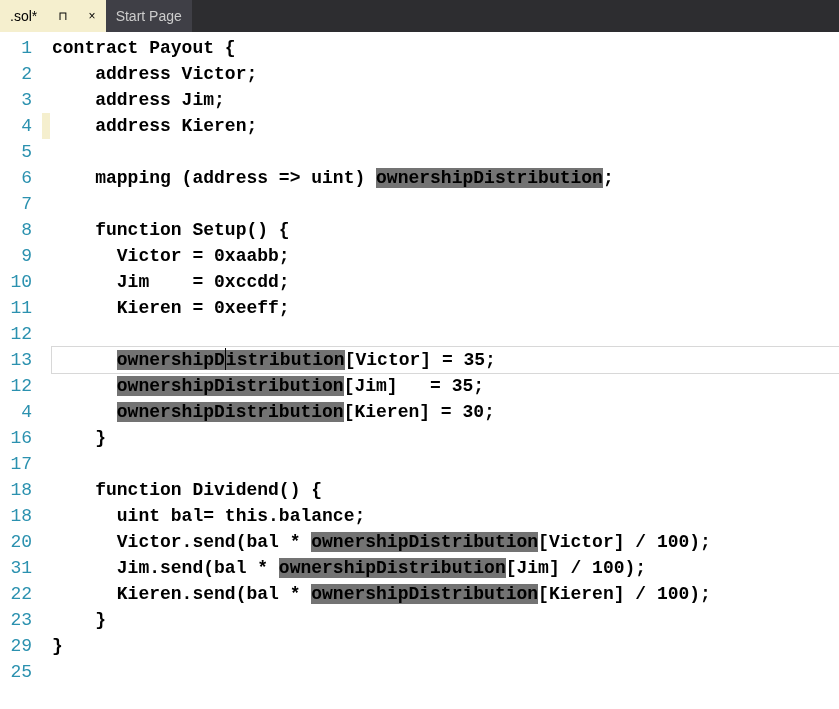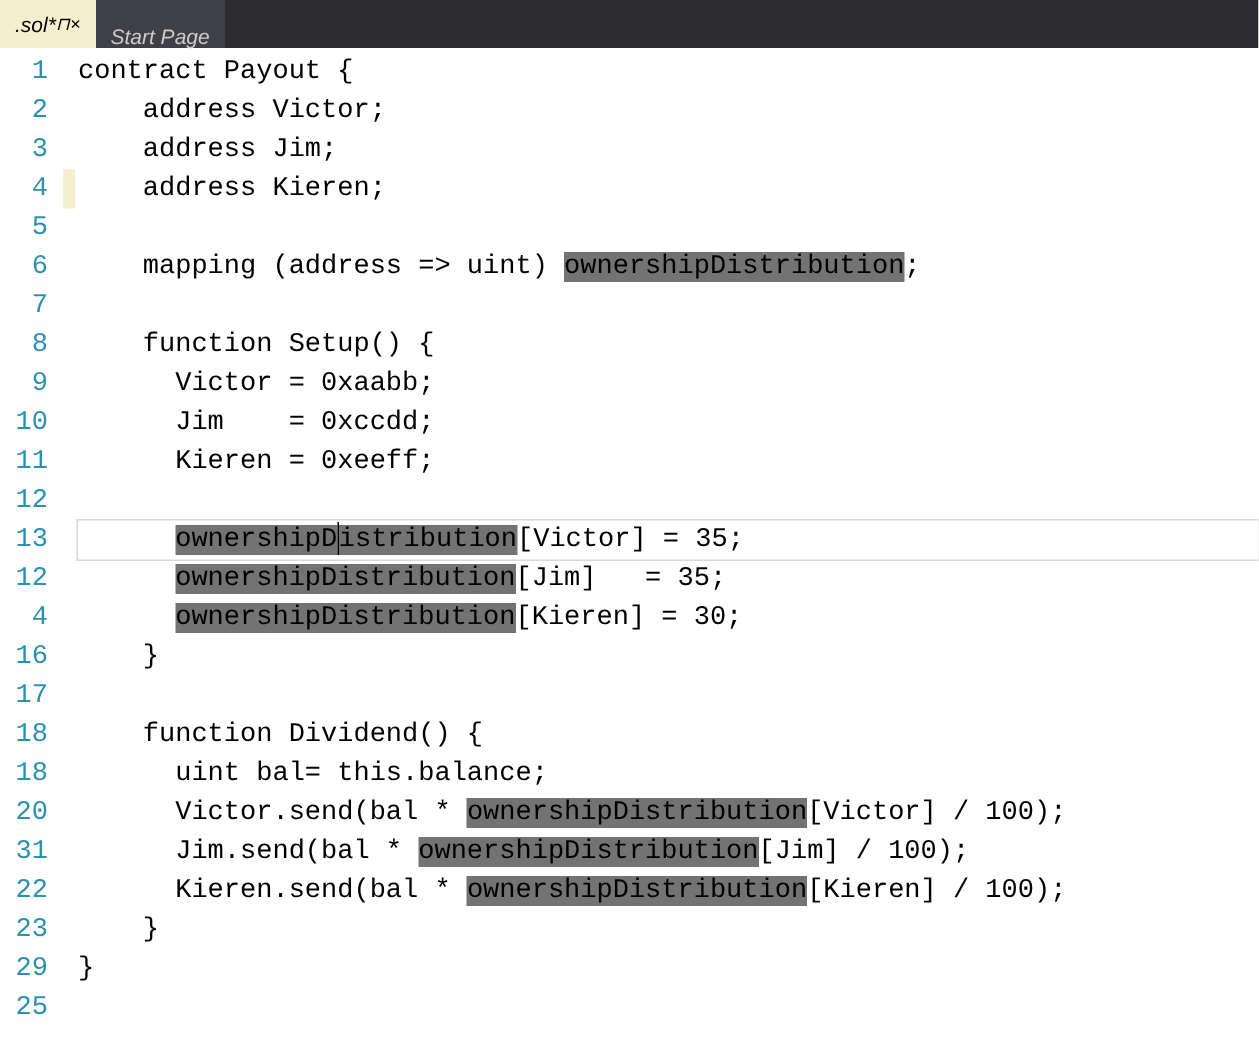--- a/index.html
+++ b/index.html
@@ -17,31 +17,29 @@
       height: 32px;
       align-items: stretch;
     }
     .tab {
       display: flex;
       align-items: center;
       padding: 0 10px;
       font-family: 'Segoe UI', sans-serif;
       font-size: 14px;
       cursor: pointer;
-      gap: 0;
-      font-style: italic;
+      gap: 21px;
     }
     .tab.active {
       background: #f5efce;
       color: #000;
     }
     .tab.inactive {
       background: #3f3f46;
       color: #ccc;
-      align-items: flex-end;
     }
     .tab-close, .tab-pin {
       font-size: 12px;
       cursor: pointer;
     }
     .editor {
       display: flex;
       background: #fff;
       height: calc(100% - 32px);
     }
@@ -62,20 +60,21 @@
     }
     .marker { height: 26px; }
     .marker.changed { background: #f5efce; }
     .code {
       flex: 1;
       padding-top: 3px;
       padding-left: 2px;
       white-space: pre;
       color: #000;
       line-height: 26px;
+      font-weight: bold;
     }
     .code-line {
       height: 26px;
       position: relative;
     }
     .code-line.current {
       outline: 1px solid #d8d8d8;
     }
     .hl {
       background: #737373;

